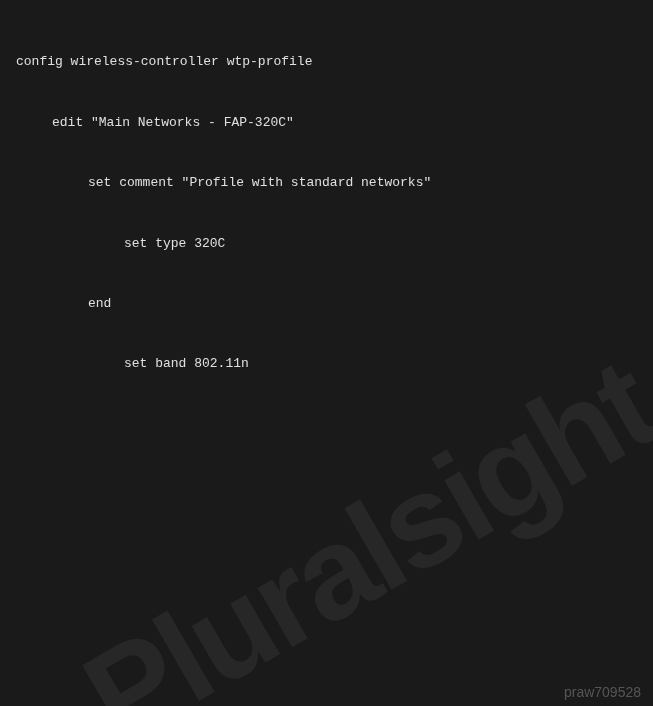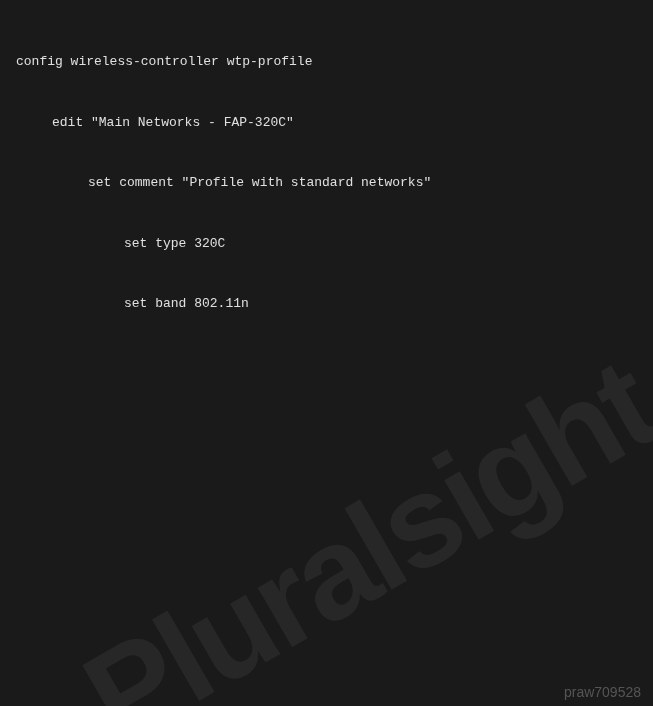--- a/index.html
+++ b/index.html
@@ -62,20 +62,21 @@
     .indent-3 { padding-left: 108px; font-family: Liberation Mono, monospace; }
   </style>
 </head>
 <body>
 
 <div class="code-block">
   <span class="line">config wireless-controller wtp-profile</span>
   <span class="line indent-1">edit "Main Networks - FAP-320C"</span>
   <span class="line indent-2">set comment "Profile with standard networks"</span>
   <span class="line indent-3">set type 320C</span>
+  <span class="line indent-2">end</span>
   <span class="line indent-3">set band 802.11n</span>
   
   
   
   
   
   
   
   
   

